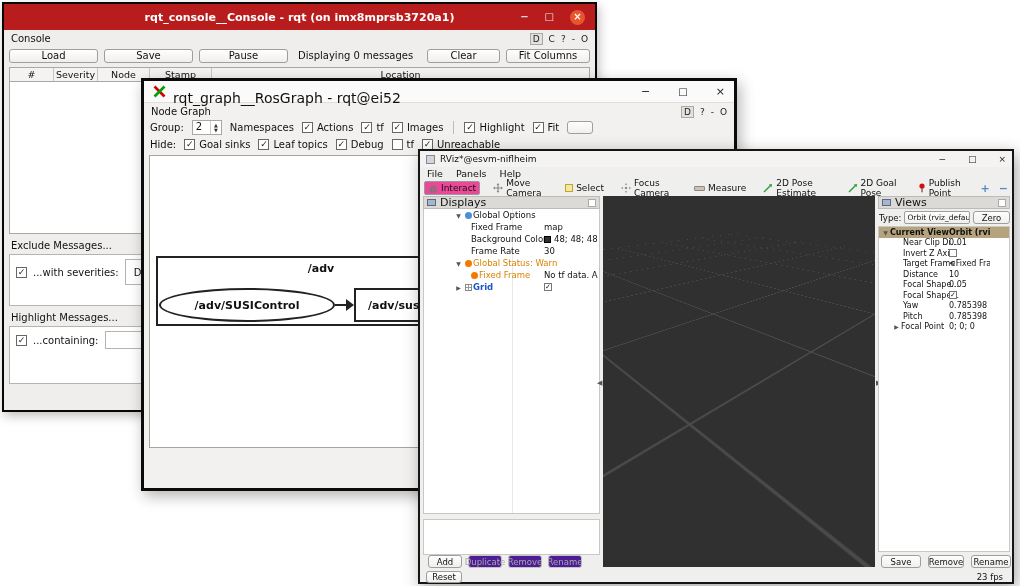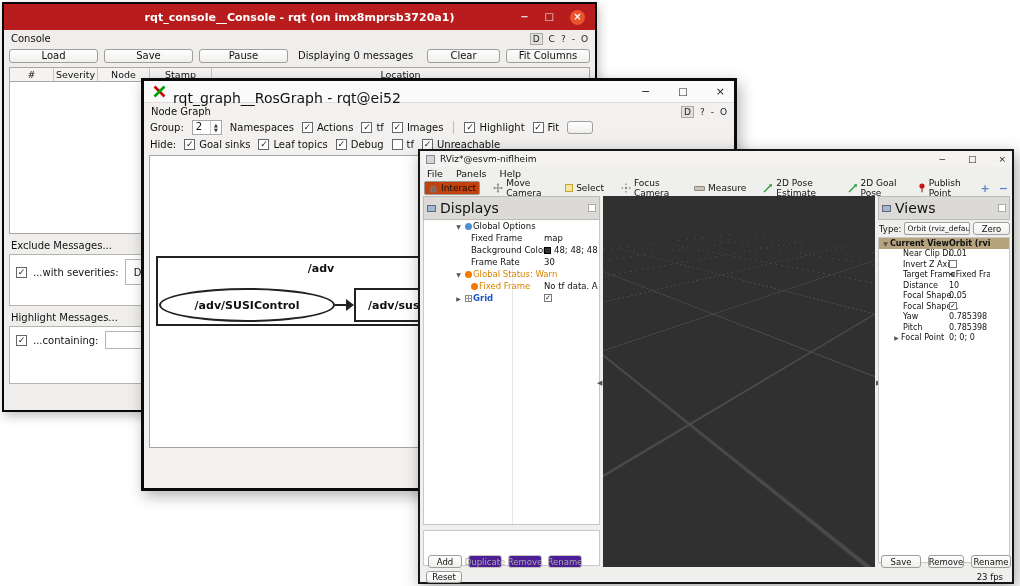--- a/index.html
+++ b/index.html
@@ -94,28 +94,28 @@
   
   #w3 { left:418px; top:149px; width:596px; height:435px; background:#efefed;
         border:2px solid #151515; z-index:3; box-shadow:3px 5px 16px rgba(0,0,0,.35); }
   .w3-titlebar { height:16px; display:flex; align-items:center; padding:0 6px; gap:5px; font-size:9px;
                  background:#f4f3f1; }
   .w3-app-icon { width:9px; height:9px; border:1px solid #888; background:#cfd6e0; flex:none; }
   .w3-controls { margin-left:auto; display:flex; gap:22px; font-size:9px; color:#222; align-items:center; }
   .w3-menubar { display:flex; gap:13px; padding:0 7px; font-size:9.5px; height:13px; align-items:center; }
   .w3-toolbar { display:flex; align-items:center; padding:0 4px; gap:9px; height:16px; font-size:9px; }
   .tool { display:flex; align-items:center; gap:3px; padding:1px 3px; border:1px solid transparent; }
-  .tool.pressed { background:#c2410c; border:1px solid #999; border-radius:2px; }
+  .tool.pressed { background:#ec4899; border:1px solid #999; border-radius:2px; }
   .tool-plus { margin-left:auto; }
   .tool-plus,.tool-minus { color:#5588cc; font-weight:bold; font-size:11px; line-height:11px; }
   .icon-select { width:8px; height:8px; background:#f3e7a1; border:1px solid #c2a62c; }
   .icon-measure { width:11px; height:5px; background:#c9c2b8; border:1px solid #8f897f; border-radius:1px; }
 
   .panel-cap { height:13px; background:#dbdad7; border:1px solid #bcbbb8; display:flex; align-items:center;
-               gap:4px; padding:11px 3px; font-size:14px; }
+               gap:4px; padding:0 3px; font-size:11px; }
   .float-sq { margin-left:auto; width:8px; height:8px; background:#fff; border:1px solid #aaa; }
   .cap-icon { width:9px; height:7px; border:1px solid #667; background:#9fb6d4; flex:none; }
   .tree { background:#fff; border:1px solid #c9c8c5; border-top:none; position:relative; overflow:hidden; }
   #displays { position:absolute; left:3px; top:45px; width:177px; }
   #displays .tree { height:305px;padding-left:28px; }
   .tree-divider { position:absolute; left:88px; top:0; bottom:0; width:1px; background:#e8e8e8; }
   .trow { display:flex; align-items:center; height:12px; font-size:8.5px; position:relative; }
   .exp { width:9px; text-align:center; font-size:6px; color:#555; flex:none; }
   .ticon { width:10px; flex:none; display:flex; justify-content:center; align-items:center; }
   .tname { white-space:nowrap; overflow:hidden; }

